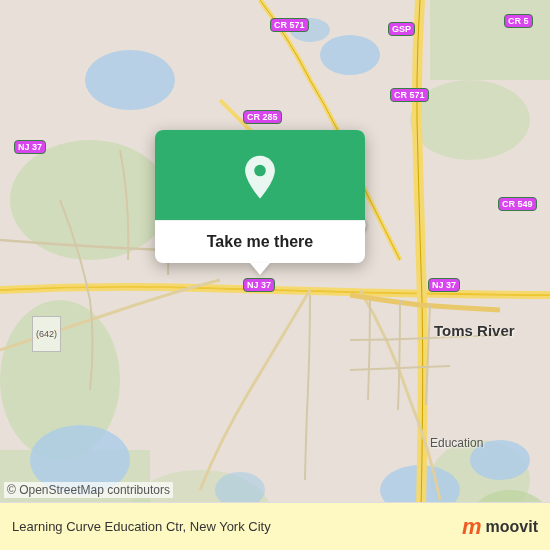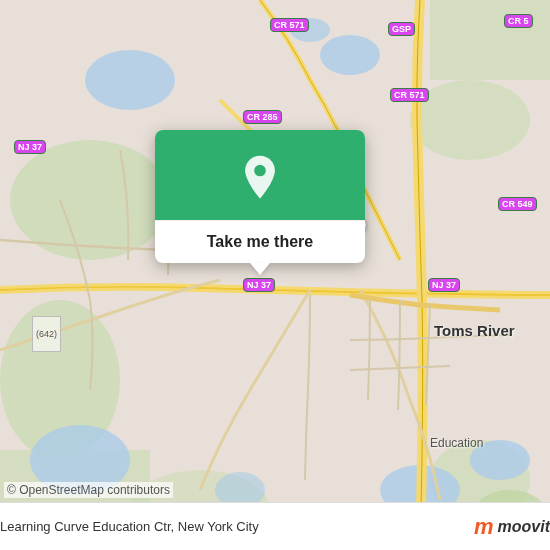--- a/index.html
+++ b/index.html
@@ -75,26 +75,26 @@
       width: 100%;
       text-align: center;
     }
 
     
     #bottom-bar {
       position: absolute;
       bottom: 0;
       left: 0;
       width: 100%;
-      background: #ffffff;
+      background: #fef9c3;
       border-top: 1px solid #ddd;
       display: flex;
       align-items: center;
       justify-content: space-between;
-      padding: 8px 0;
+      padding: 8px 12px;
       height: 48px;
     }
 
     #bottom-text {
       font-size: 13px;
       color: #333;
       font-weight: 500;
     }
 
     #moovit-logo {
@@ -108,21 +108,20 @@
       font-weight: 900;
       color: #f15a24;
       font-style: italic;
       line-height: 1;
     }
 
     #moovit-text {
       font-size: 16px;
       font-weight: 700;
       color: #333;
-      font-style: italic;
     }
 
     
     #attribution {
       position: absolute;
       bottom: 52px;
       left: 4px;
       font-size: 12px;
       color: #555;
       background: rgba(255,255,255,0.7);

